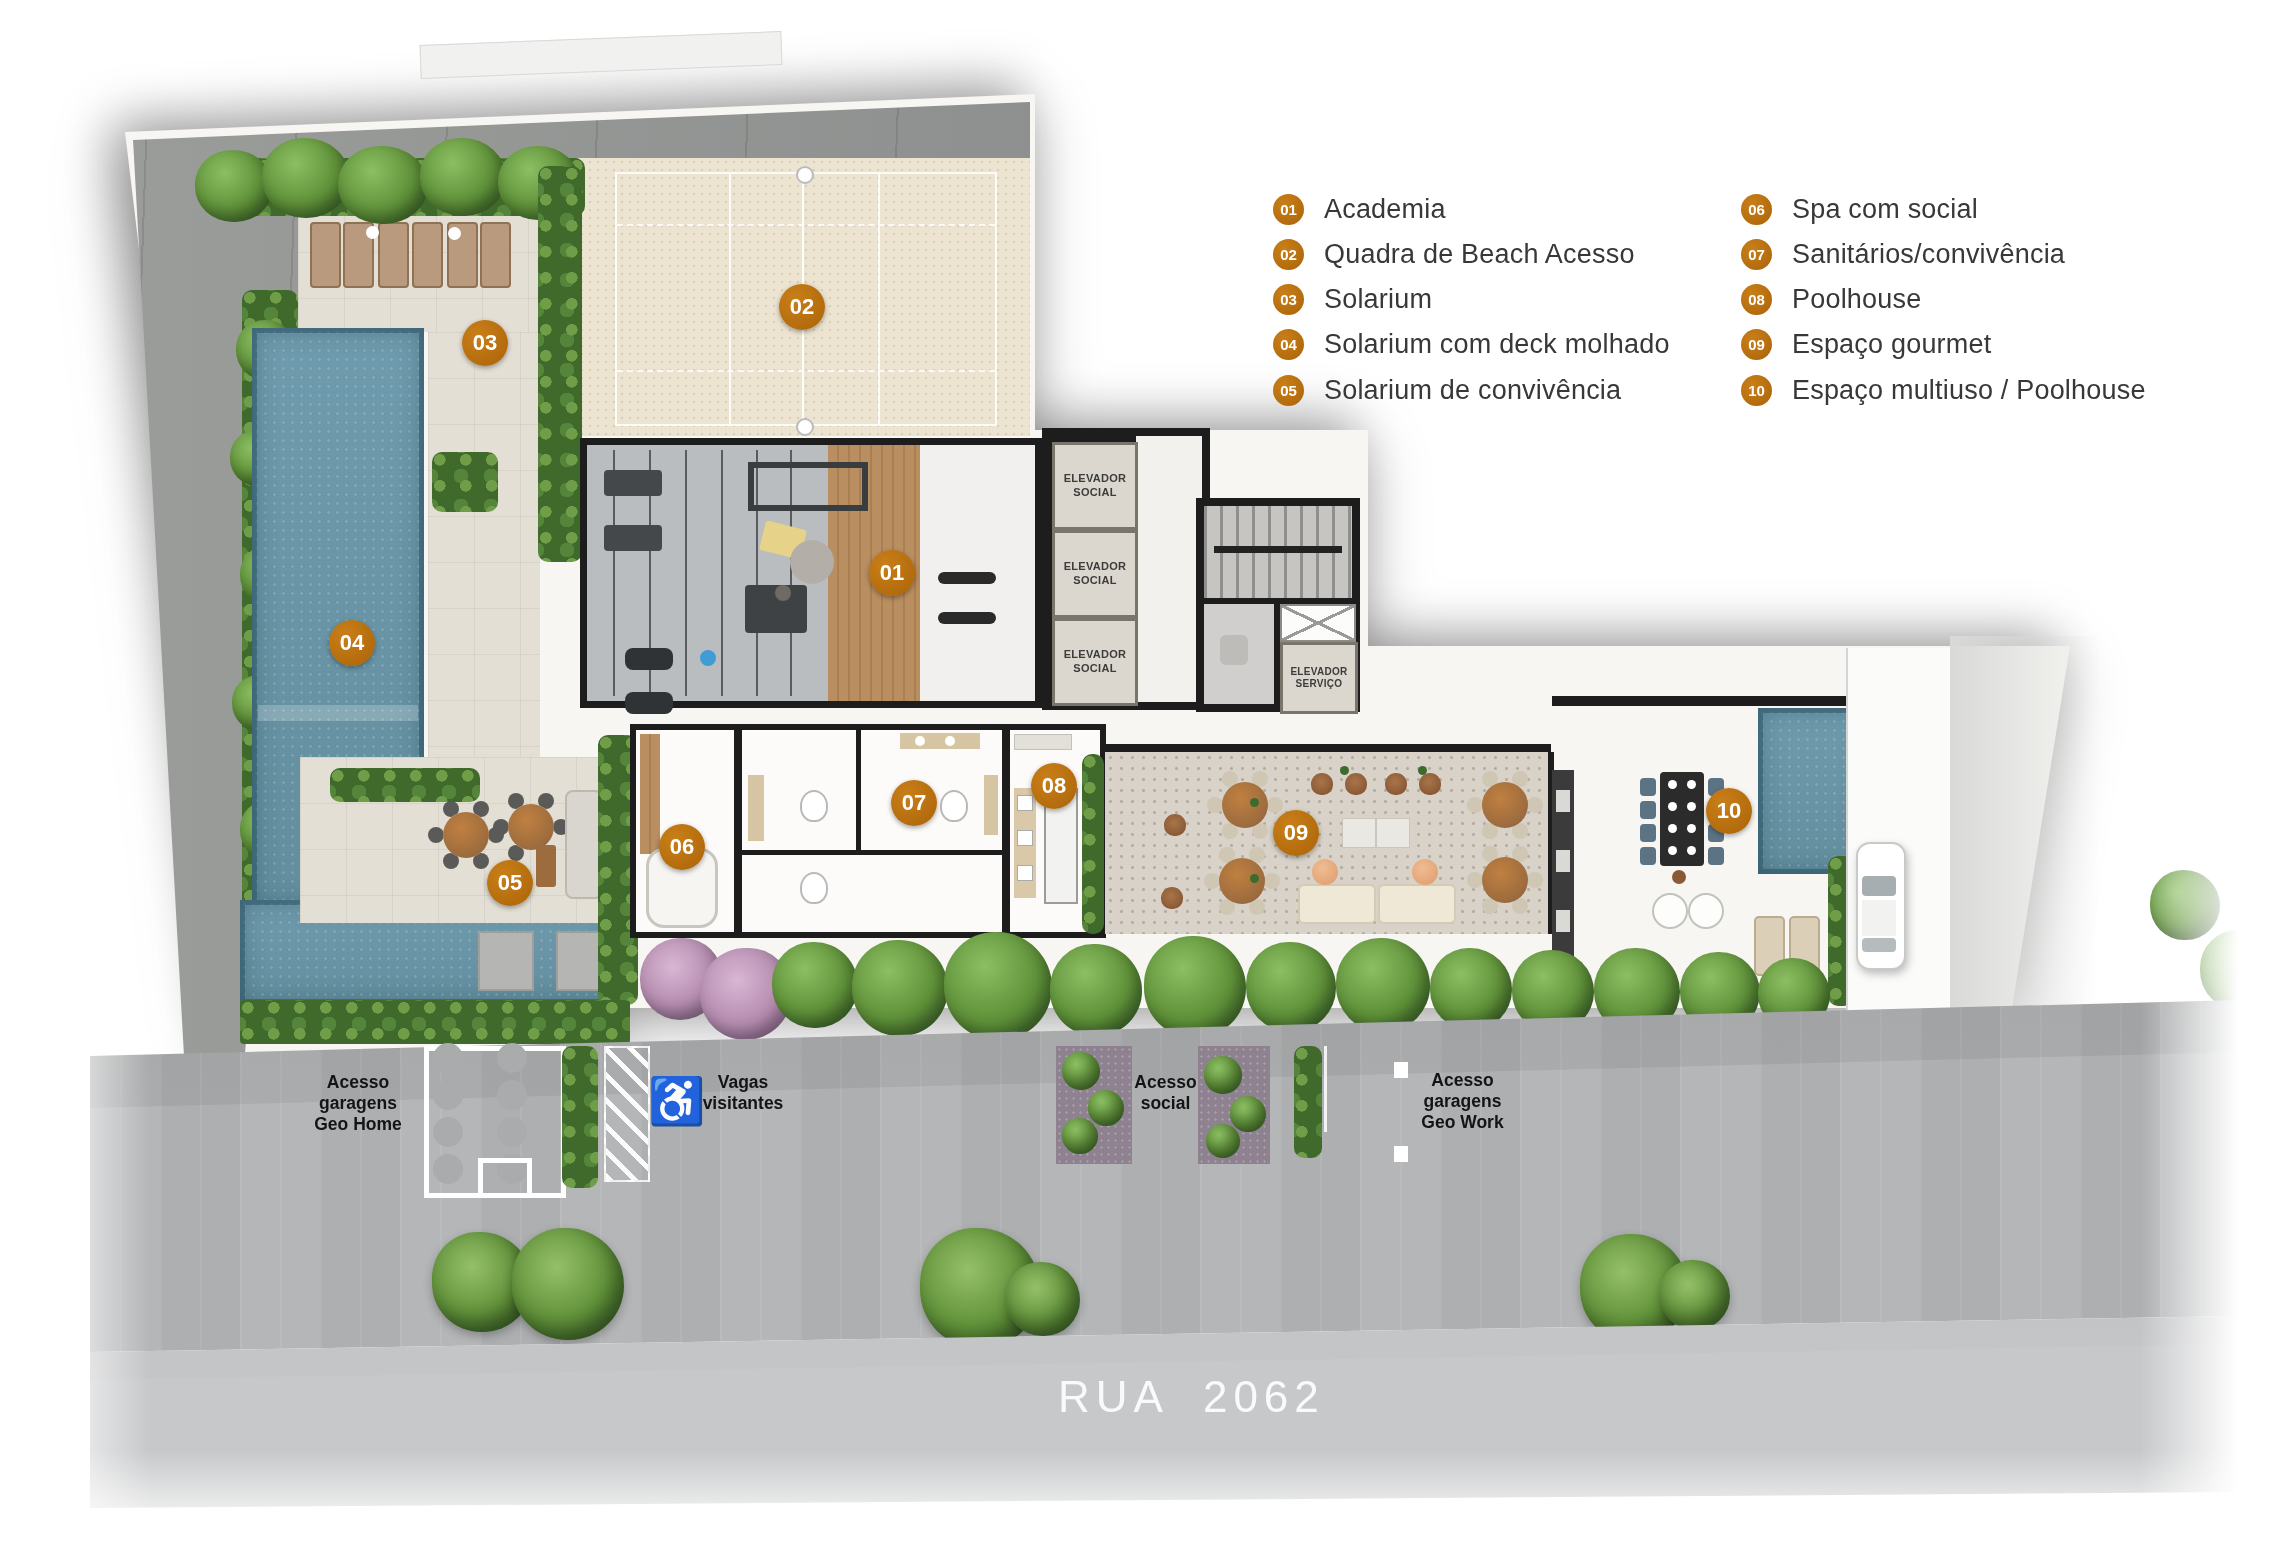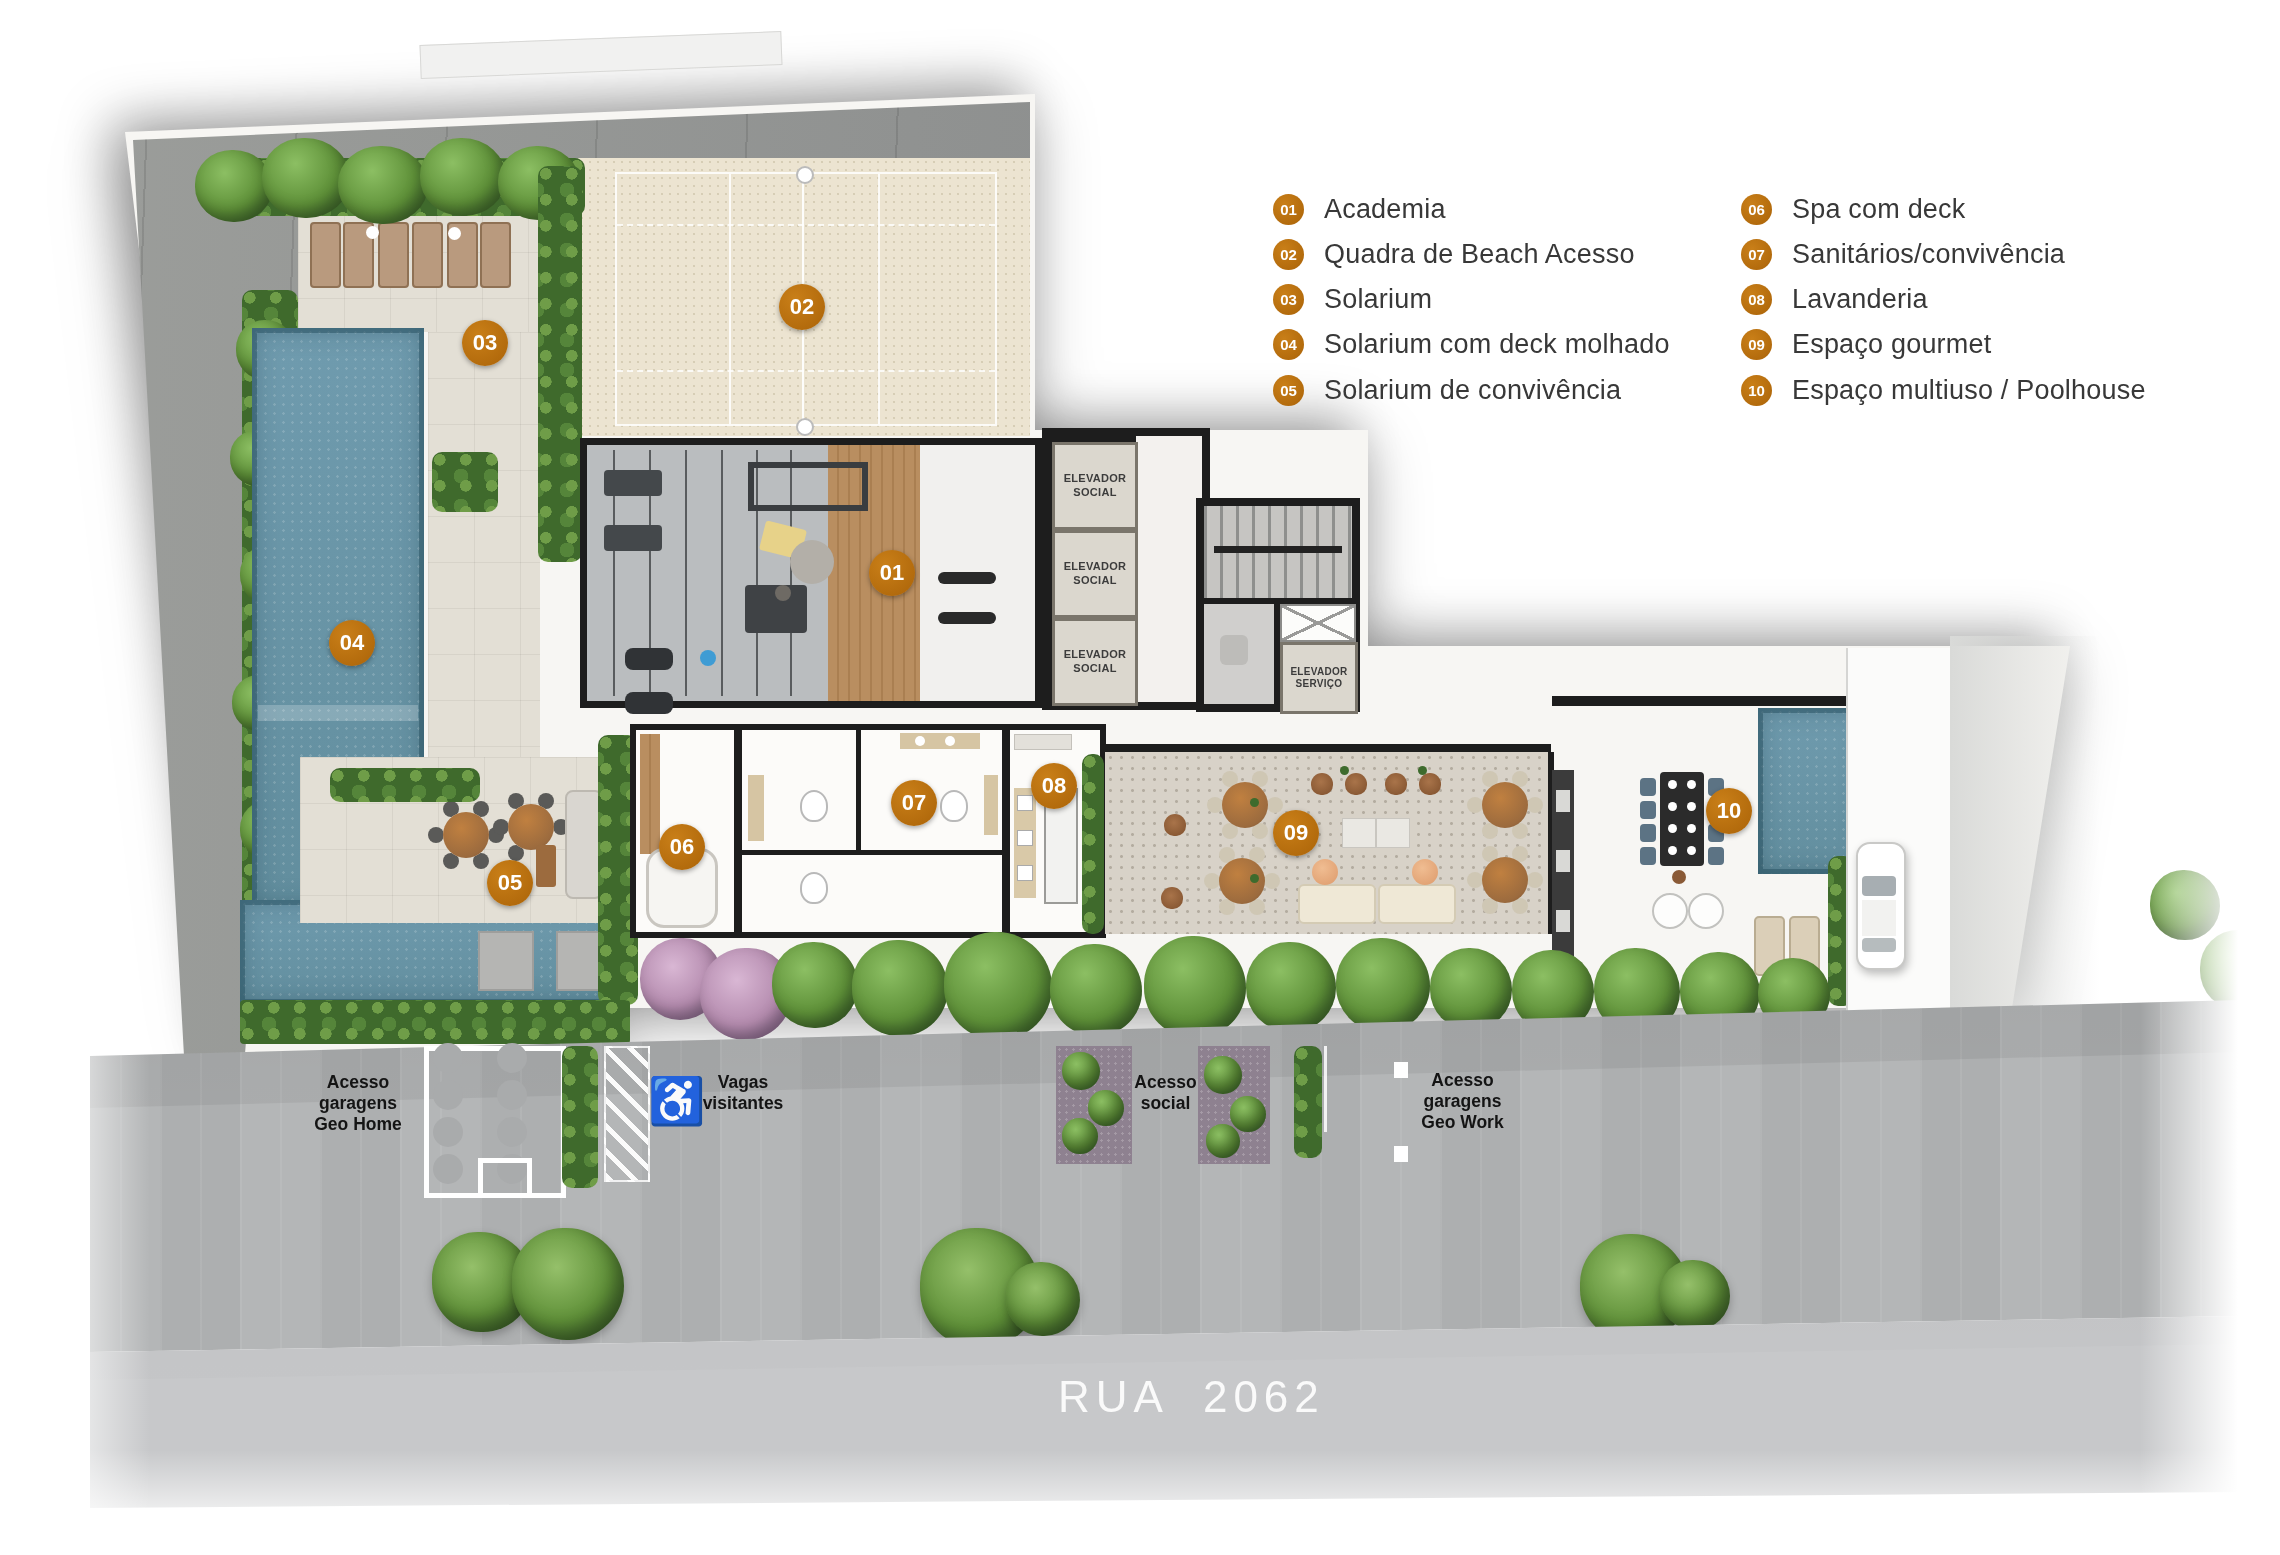--- a/index.html
+++ b/index.html
@@ -374,29 +374,29 @@
       <div class="legend-item" style="left: 1273px; top: 328.75px;">
         <span class="lbadge">04</span>
         <span class="llabel">Solarium com deck molhado</span>
       </div>
       <div class="legend-item" style="left: 1273px; top: 374px;">
         <span class="lbadge">05</span>
         <span class="llabel">Solarium de convivência</span>
       </div>
       <div class="legend-item" style="left: 1741px; top: 193px;">
         <span class="lbadge">06</span>
-        <span class="llabel">Spa com deck</span>
+        <span class="llabel">Spa com social</span>
       </div>
       <div class="legend-item" style="left: 1741px; top: 238.25px;">
         <span class="lbadge">07</span>
         <span class="llabel">Sanitários/convivência</span>
       </div>
       <div class="legend-item" style="left: 1741px; top: 283.5px;">
         <span class="lbadge">08</span>
-        <span class="llabel">Lavanderia</span>
+        <span class="llabel">Poolhouse</span>
       </div>
       <div class="legend-item" style="left: 1741px; top: 328.75px;">
         <span class="lbadge">09</span>
         <span class="llabel">Espaço gourmet</span>
       </div>
       <div class="legend-item" style="left: 1741px; top: 374px;">
         <span class="lbadge">10</span>
         <span class="llabel">Espaço multiuso / Poolhouse</span>
       </div>
     </div>

